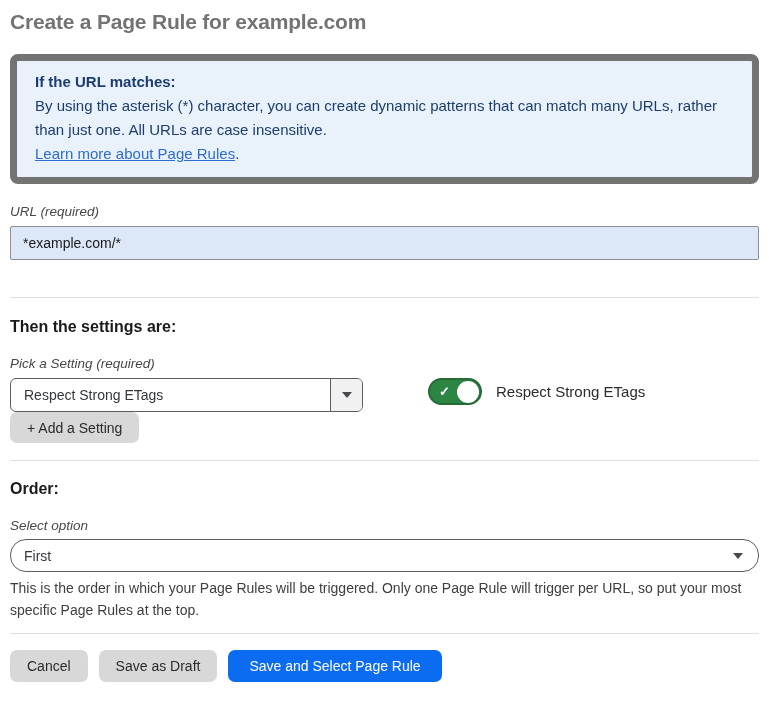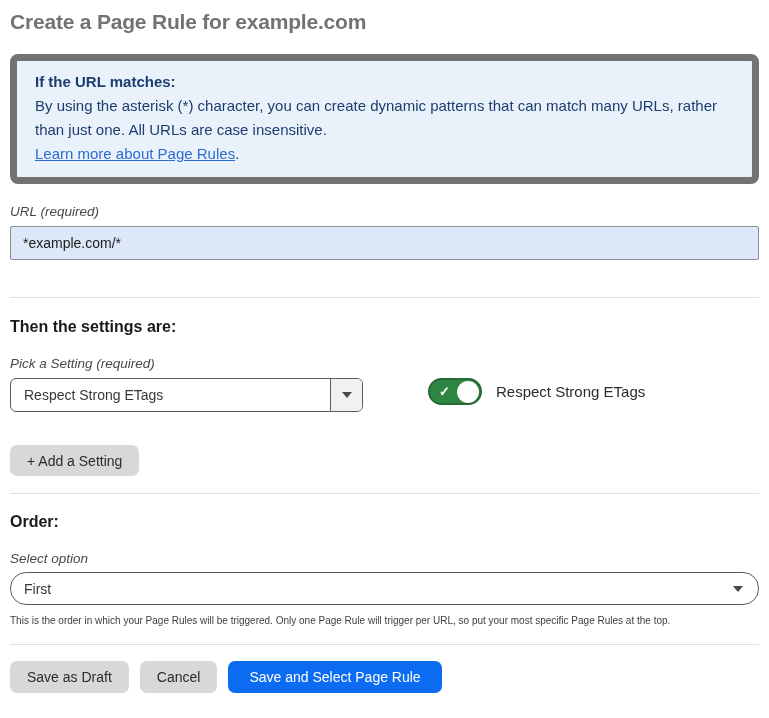--- a/index.html
+++ b/index.html
@@ -113,37 +113,37 @@
   .toggle-label { margin-left: 14px; font-size: 15px; color: #2b2b2b; }
 
   .gray-btn {
     background: #d8d8d8;
     border: none; border-radius: 7px;
     height: 32px; padding: 0 17px;
     font-size: 14px; color: #2b2b2b;
     font-family: "Liberation Sans", sans-serif;
     cursor: pointer;
   }
-  .add-setting { margin-top: 33px; height: 31px; border-radius: 7px; }
+  .add-setting { height: 31px; border-radius: 7px; }
 
   .order-select {
     margin-top: 6px;
     width: 100%; height: 33px;
     border: 1px solid #595d63;
     border-radius: 16px;
     background: #ffffff;
     display: flex; align-items: center; justify-content: space-between;
     padding: 0 15px 0 13px;
     font-size: 14px; color: #34373c;
     cursor: pointer;
   }
 
   .help-text {
     margin-top: 5px;
-    font-size: 10px; line-height: 22px;
+    font-size: 14px; line-height: 22px;
     color: #3e3e3e;
   }
 
   .footer { margin-top: 16px; display: flex; gap: 11px; align-items: center; }
   .blue-btn {
     background: #0b6cf2;
     border: none; border-radius: 7px;
     height: 32px; padding: 0 21px;
     font-size: 14px; color: #ffffff;
     font-family: "Liberation Sans", sans-serif;
@@ -199,18 +199,18 @@
   <div class="order-select">
     <span>First</span>
     <span class="tri"></span>
   </div>
 
   <p class="help-text">This is the order in which your Page Rules will be triggered. Only one Page Rule will trigger per URL, so put your most specific Page Rules at the top.</p>
 
   <div class="divider d3"></div>
 
   <div class="footer">
+    <button class="gray-btn">Cancel</button>
     <button class="gray-btn">Save as Draft</button>
-    <button class="gray-btn">Cancel</button>
     <button class="blue-btn">Save and Select Page Rule</button>
   </div>
 
 </div>
 
 </body></html>

